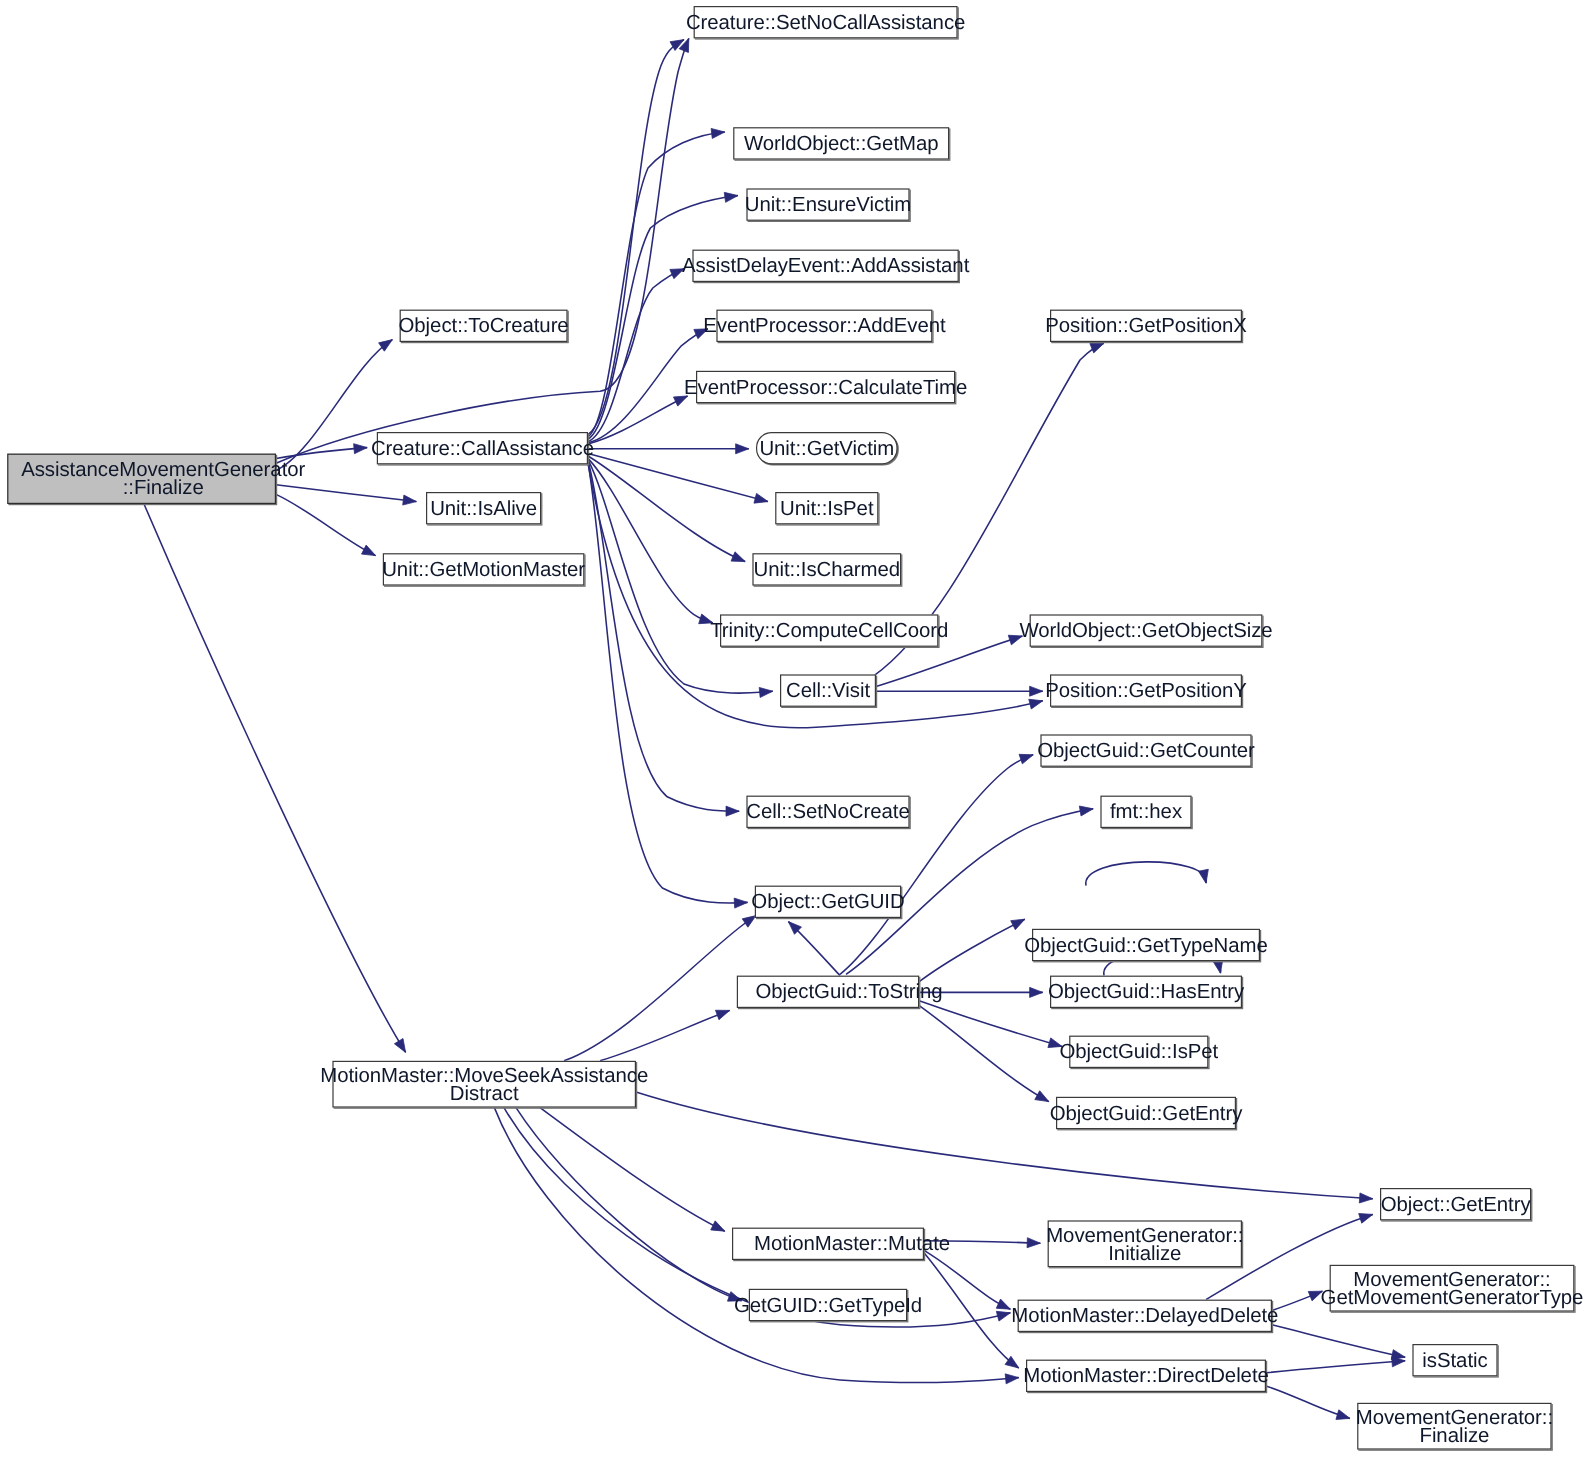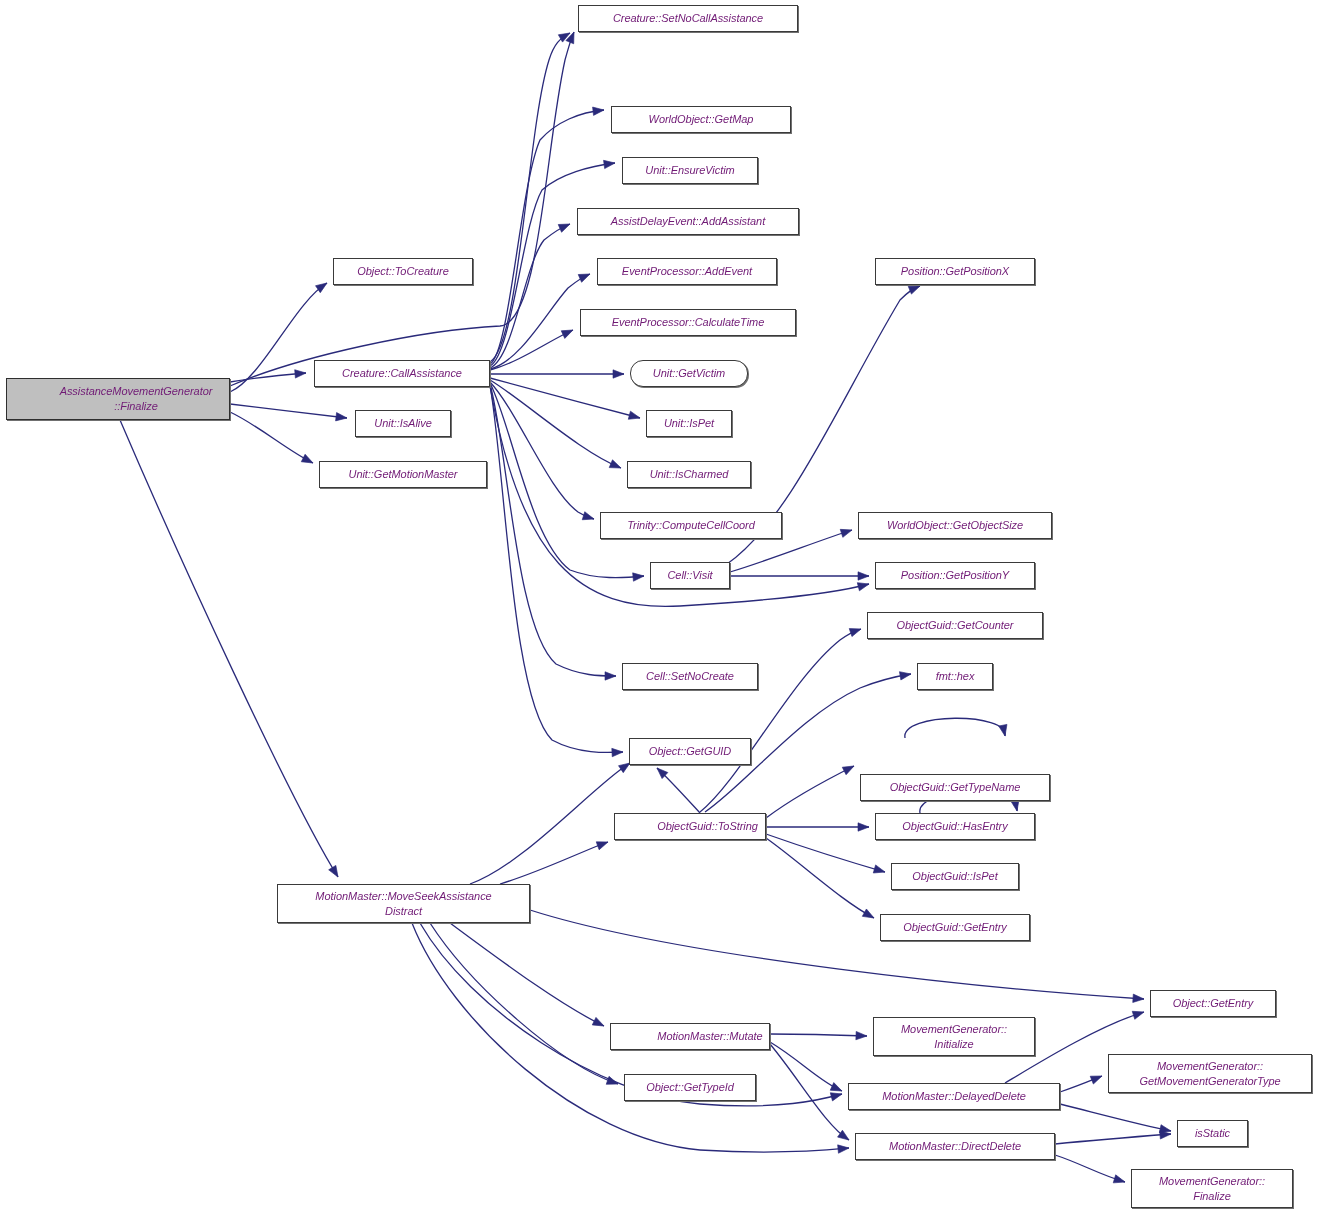--- a/index.html
+++ b/index.html
@@ -29,31 +29,30 @@
   .edge-head {
     fill: #2a2a7a;
     stroke: #2a2a7a;
     stroke-width: 0.6;
   }
   .node-box {
     position: absolute;
     box-sizing: border-box;
     border: 1px solid #3a3a3a;
     background: #ffffff;
-    color: #701a75;
+    color: #0f172a;
     display: flex;
     align-items: center;
     justify-content: center;
     text-align: center;
-    font-size: 11px;
+    font-size: 17px;
     line-height: 15px;
     letter-spacing: -0.05px;
     white-space: pre-line;
     box-shadow: 1px 1px 0 0 #707070;
-    font-style: italic;
   }
   .node-box.root {
     background: #bfbfbf;
     border: 1px solid #2e2e2e;
   }
 </style>
 </head>
 <body>
 
 <div id="graph-root">
@@ -174,30 +173,30 @@
       <div class="node-box" style="left: 650px; top: 562px; width: 80px; height: 27px;">Cell::Visit</div>
       <div class="node-box" style="left: 858px; top: 512px; width: 194px; height: 27px;">WorldObject::GetObjectSize</div>
       <div class="node-box" style="left: 875px; top: 562px; width: 160px; height: 27px;">Position::GetPositionY</div>
       <div class="node-box" style="left: 622px; top: 663px; width: 136px; height: 27px;">Cell::SetNoCreate</div>
       <div class="node-box" style="left: 629px; top: 738px; width: 122px; height: 27px;">Object::GetGUID</div>
       <div class="node-box" style="left: 867px; top: 612px; width: 176px; height: 27px;">ObjectGuid::GetCounter</div>
       <div class="node-box" style="left: 917px; top: 663px; width: 76px; height: 27px;">fmt::hex</div>
       <div class="node-box" style="left: 860px; top: 738px; width: 190px; height: 27px; margin-top: 36px;">ObjectGuid::GetTypeName</div>
       <div class="node-box" style="left: 614px; top: 813px; width: 152px; height: 27px; padding-left: 35px;">ObjectGuid::ToString</div>
       <div class="node-box" style="left: 875px; top: 813px; width: 160px; height: 27px;">ObjectGuid::HasEntry</div>
-      <div class="node-box" style="left: 891px; top: 863px; width: 128px; height: 27px;">ObjectGuid::IsPet</div>
+      <div class="node-box" style="left: 891px; top: 863px; width: 116px; height: 27px;">ObjectGuid::IsPet</div>
       <div class="node-box" style="left: 880px; top: 914px; width: 150px; height: 27px;">ObjectGuid::GetEntry</div>
       <div class="node-box" style="left: 277px; top: 884px; width: 253px; height: 39px;">MotionMaster::MoveSeekAssistance
 Distract</div>
       <div class="node-box" style="left: 1150px; top: 990px; width: 126px; height: 27px;">Object::GetEntry</div>
       <div class="node-box" style="left: 610px; top: 1023px; width: 160px; height: 27px; padding-left: 40px;">MotionMaster::Mutate</div>
       <div class="node-box" style="left: 873px; top: 1017px; width: 162px; height: 39px;">MovementGenerator::
 Initialize</div>
       <div class="node-box" style="left: 1108px; top: 1054px; width: 204px; height: 39px;">MovementGenerator::
 GetMovementGeneratorType</div>
-      <div class="node-box" style="left: 624px; top: 1074px; width: 132px; height: 27px;">Object::GetTypeId</div>
+      <div class="node-box" style="left: 624px; top: 1074px; width: 132px; height: 27px;">GetGUID::GetTypeId</div>
       <div class="node-box" style="left: 848px; top: 1083px; width: 212px; height: 27px;">MotionMaster::DelayedDelete</div>
       <div class="node-box" style="left: 1177px; top: 1120px; width: 71px; height: 27px;">isStatic</div>
       <div class="node-box" style="left: 855px; top: 1133px; width: 200px; height: 27px;">MotionMaster::DirectDelete</div>
       <div class="node-box" style="left: 1131px; top: 1169px; width: 162px; height: 39px;">MovementGenerator::
 Finalize</div>
     </div>
 </div>
 
 </body></html>

